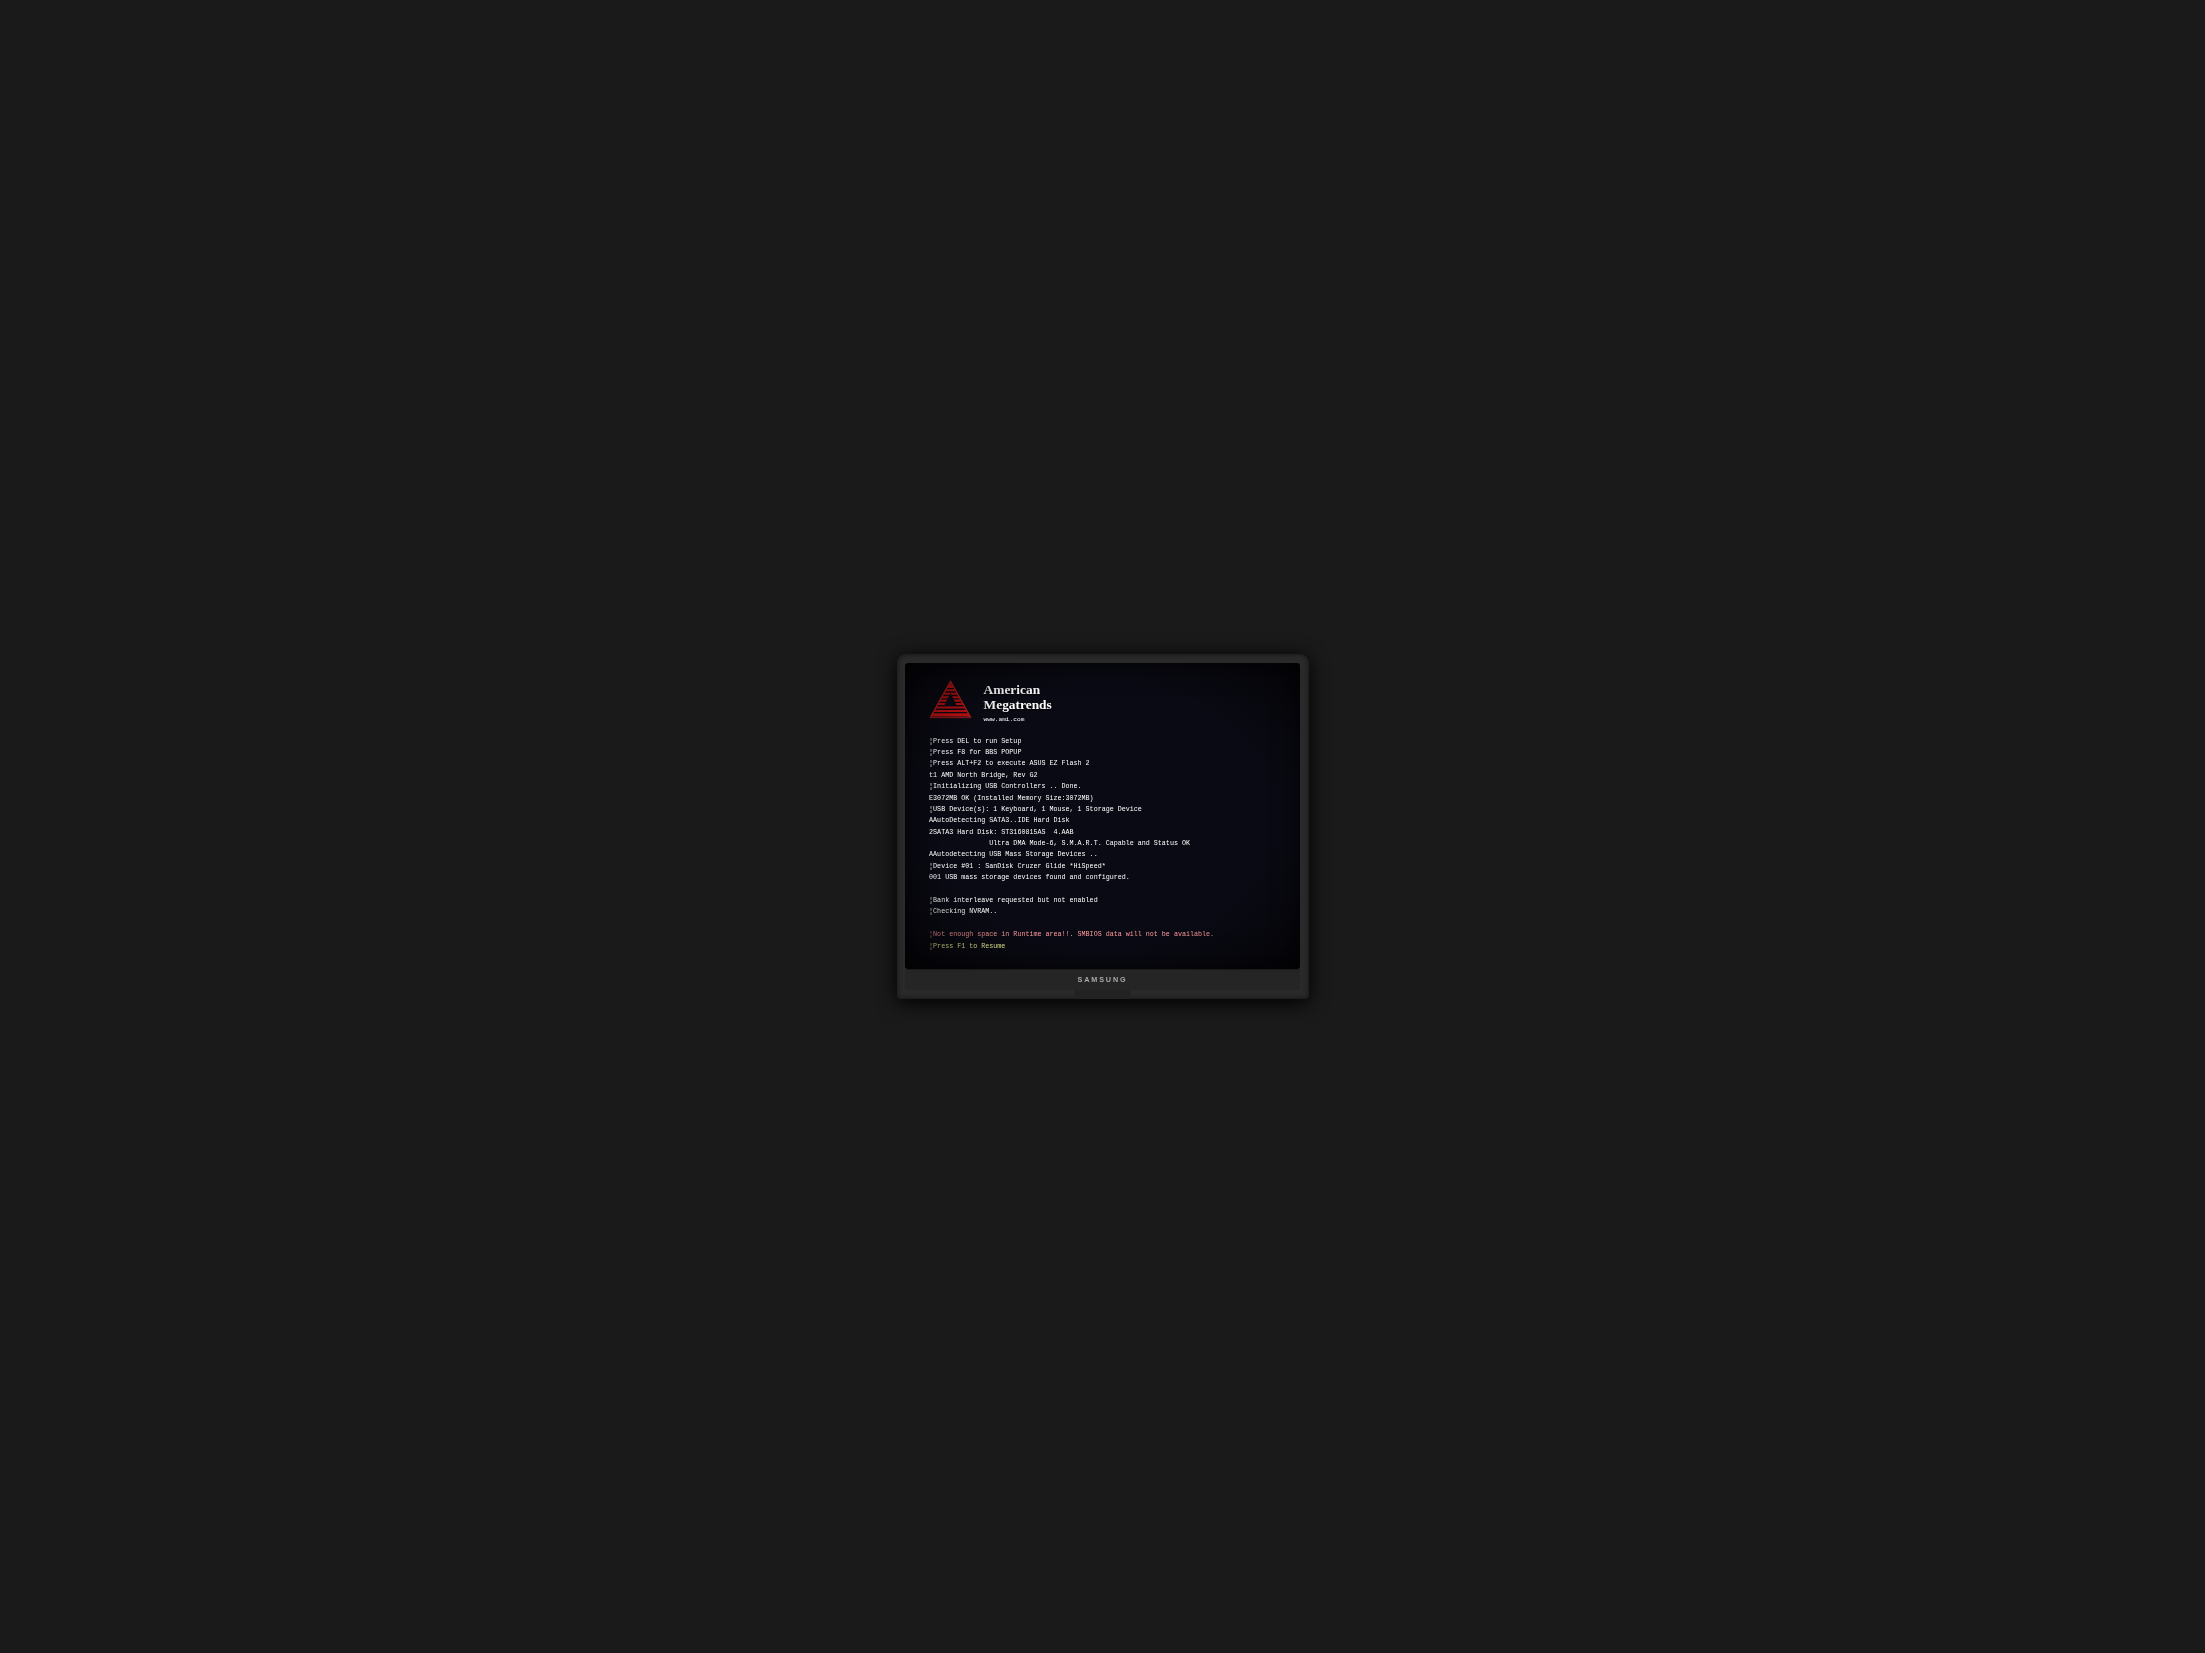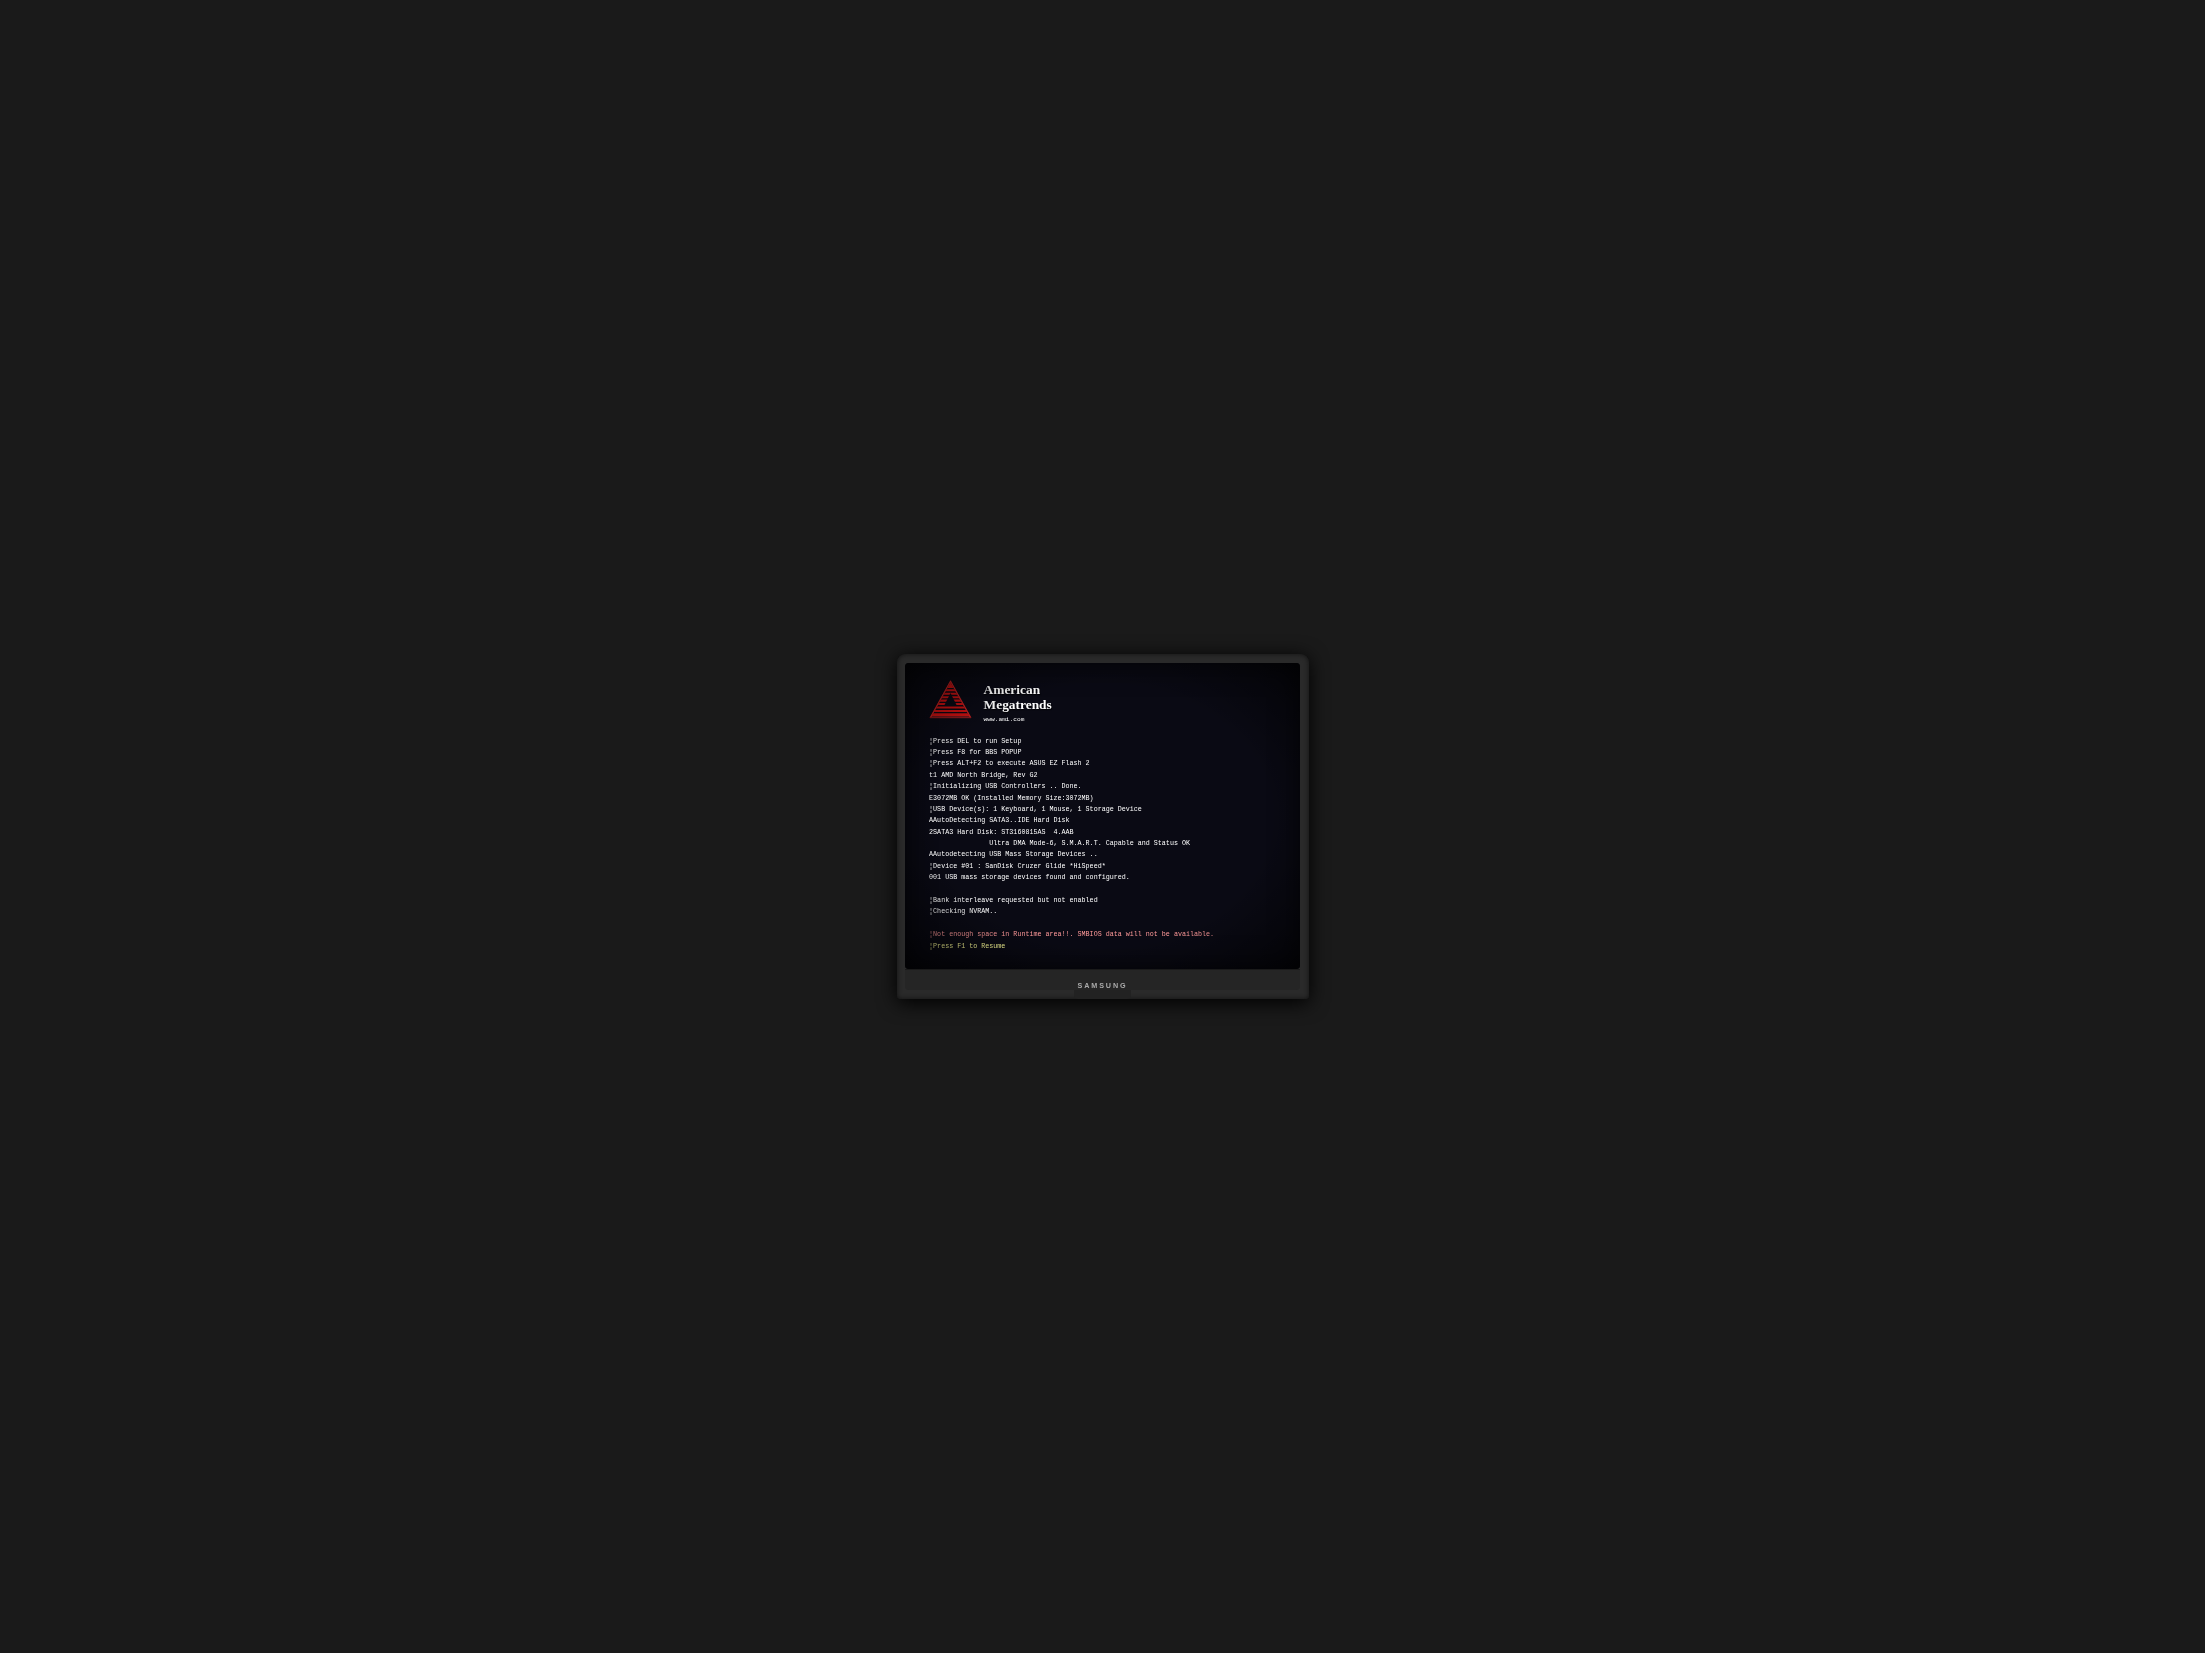--- a/index.html
+++ b/index.html
@@ -38,21 +38,21 @@
       inset: 0;
       background: radial-gradient(ellipse at center, transparent 60%, #000a 100%);
       pointer-events: none;
     }
 
     .monitor-bezel-bottom {
       background: #252525;
       border-radius: 0 0 3.8px 3.8px;
       height: 21px;
       display: flex;
-      align-items: flex-end;
+      align-items: center;
       justify-content: center;
       border-top: 1px solid #1a1a1a;
     }
 
     .monitor-brand {
       color: #aaa;
       font-size: 7.2px;
       font-family: Arial, sans-serif;
       letter-spacing: 1.9px;
       font-weight: bold;

